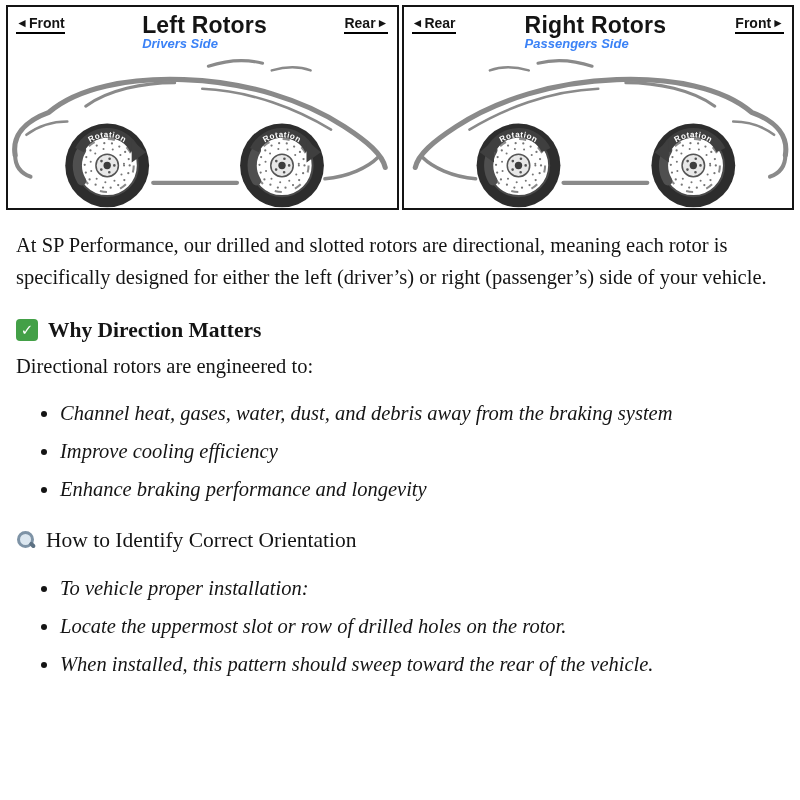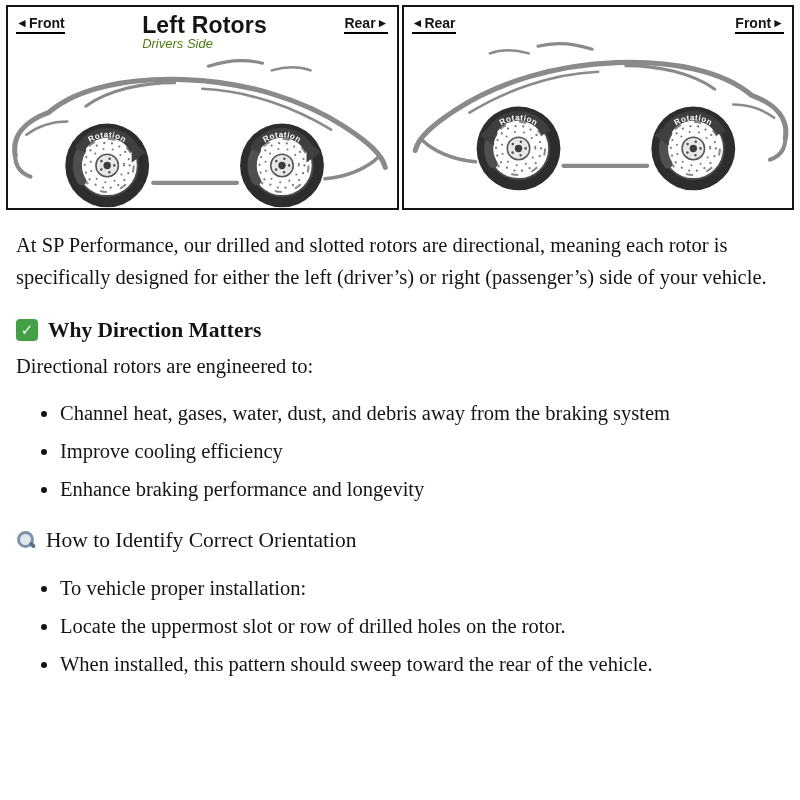--- a/index.html
+++ b/index.html
@@ -6,32 +6,32 @@
   body{width:800px;font-family:"Liberation Serif", serif;color:#141414;}
 
   
   .diagram{display:flex;gap:3px;padding:5px 6px 0 6px;}
   .panel{flex:1;border:2px solid #141414;background:#fff;overflow:hidden;}
   .panel-header{display:flex;align-items:flex-start;justify-content:space-between;padding:6px 8px 0 8px;font-family:"Liberation Sans", sans-serif;}
   .dir-label{display:inline-flex;align-items:center;gap:1px;font-weight:bold;font-size:14px;border-bottom:2px solid #000;padding-bottom:1px;margin-top:2px;}
   .dir-arrow{font-size:12px;line-height:1;}
   .panel-titles{text-align:left;line-height:1.05;}
   .panel-title{font-size:23px;font-weight:bold;letter-spacing:.2px;}
-  .panel-subtitle{font-size:13px;font-weight:normal;font-style:italic;color:#4d7c0f;}
+  .panel-subtitle{font-size:13px;font-weight:bold;font-style:italic;color:#3b82f6;}
   .car-svg{display:block;width:100%;height:auto;margin-top:2px;}
   .rot-text{font-family:"Liberation Sans", sans-serif;font-size:8px;font-weight:bold;fill:#ffffff;letter-spacing:.4px;}
 
   
   .article{padding:16px 24px 10px 16px;}
   .para{font-size:20.5px;line-height:1.55;margin:4px 0 0 0;}
   .section-heading{display:flex;align-items:center;gap:10px;margin-top:24px;font-size:21.5px;}
   .section-heading.bold{font-weight:bold;text-align:right;}
   .lead{font-size:20.5px;margin-top:12px;}
   ul.bullets{margin:12px 0 0 0;padding-left:44px;}
-  ul.bullets li{font-size:20.5px;line-height:1.5;margin:7px 0;}
+  ul.bullets li{font-size:20.5px;line-height:1.5;margin:7px 0;font-style:italic;}
 
   
   .check-icon{width:22px;height:22px;border-radius:4px;background:#43a047;display:inline-flex;align-items:center;justify-content:center;flex:0 0 auto;}
   .check-icon::after{content:"\2713";color:#fff;font-size:15px;font-weight:bold;font-family:"DejaVu Sans", sans-serif;}
 
   
   .magnifier-icon{position:relative;width:20px;height:22px;display:inline-block;flex:0 0 auto;}
   .magnifier-icon::before{content:"";position:absolute;left:1px;top:1px;width:11px;height:11px;border:3px solid #7e93a6;border-radius:50%;background:#dce7f0;}
   .magnifier-icon::after{content:"";position:absolute;left:13px;top:13px;width:7px;height:3.5px;background:#5d7183;border-radius:2px;transform:rotate(45deg);}
 </style>
@@ -105,20 +105,24 @@
       </g>
     </svg>
   </div>
 
   <div class="panel">
     <div class="panel-header">
       <span class="dir-label">
           <span class="dir-arrow">◄</span>
           <span>Rear</span>
         </span>
+      <span class="panel-titles">
+        <div class="panel-title">Right Rotors</div>
+        <div class="panel-subtitle">Passengers Side</div>
+      </span>
       <span class="dir-label">
           <span>Front</span>
           <span class="dir-arrow">►</span>
         </span>
     </div>
     <svg class="car-svg" viewBox="0 0 380 152">
       <use href="#car-body-def" transform="translate(380,0) scale(-1,1)"></use>
       <g transform="translate(112,110)">
         <use href="#rotor-def"></use>
         <use href="#band-ccw"></use>

